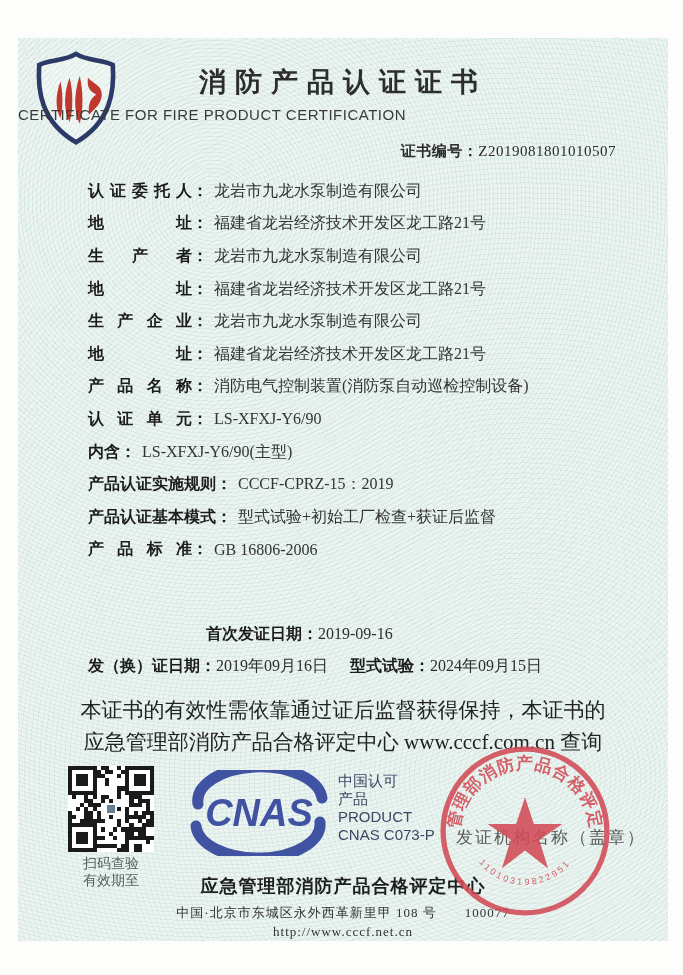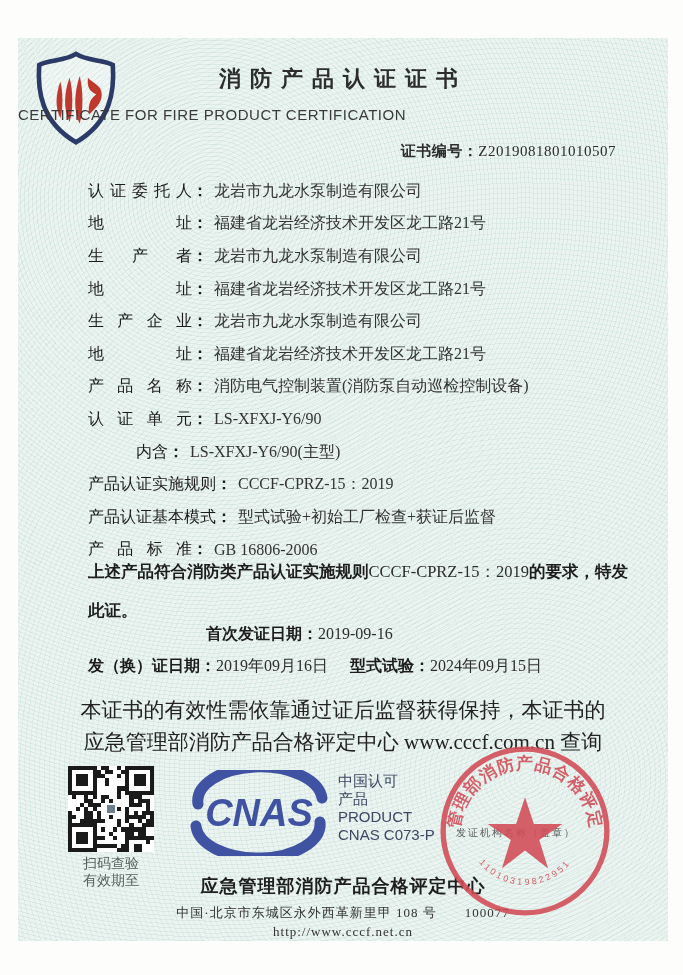--- a/index.html
+++ b/index.html
@@ -13,42 +13,42 @@
     background:
       repeating-radial-gradient(circle at 30% 18%, rgba(120,172,162,.14) 0 1px, rgba(0,0,0,0) 1px 4px),
       repeating-radial-gradient(circle at 78% 82%, rgba(120,172,162,.11) 0 1px, rgba(0,0,0,0) 1px 5px),
       #ebf4f0;
     overflow:hidden;
   }
   
   .shield{position:absolute;left:12px;top:12px;width:92px;height:98px;}
   .title{
     position:absolute;left:0;top:26px;width:100%;text-align:center;
-    font-size:22px;font-weight:bold;letter-spacing:9px;color:#2d2d2d;
+    font-size:27px;font-weight:bold;letter-spacing:9px;color:#2d2d2d;
   }
   .subtitle{
     position:absolute;left:0;top:68px;width:100%;
     font-family:"Liberation Sans","DejaVu Sans",sans-serif;
     font-size:15px;letter-spacing:.5px;color:#3a3a3a;
   }
   .certno{
     position:absolute;right:52px;top:104px;font-size:15px;color:#2c2c2c;letter-spacing:.5px;
   }
   .certno .lab{font-weight:bold;}
   
   .fields{position:absolute;left:70px;top:137px;width:545px;}
   .field-row{height:32.6px;display:flex;align-items:center;font-size:16px;}
   .f-label{
-    display:inline-block;width:104px;font-weight:normal;color:#1c1c1c;
+    display:inline-block;width:104px;font-weight:bold;color:#1c1c1c;
     text-align:justify;text-align-last:justify;white-space:nowrap;
   }
   .f-colon{font-weight:bold;color:#1c1c1c;margin-right:6px;}
   .f-value{color:#333;white-space:nowrap;}
   .field-row.wide .f-label{width:auto;text-align-last:auto;}
-  .field-row.indent .f-label{width:auto;text-align-last:auto;margin-left:48px;}
+  .field-row.indent .f-label{width:auto;text-align-last:auto;}
   
   .statement{
     position:absolute;left:70px;top:514px;width:548px;
     font-size:16.5px;line-height:39px;color:#1d1d1d;font-weight:bold;
   }
   .statement .code{font-weight:normal;color:#2c2c2c;}
   
   .first-issue{position:absolute;left:188px;top:586px;font-size:16px;}
   .first-issue .lab{font-weight:bold;color:#1c1c1c;}
   .reissue{position:absolute;left:70px;top:618px;font-size:16px;}
@@ -64,21 +64,21 @@
   .qr-block{position:absolute;left:50px;top:6px;text-align:center;}
   .qr{width:86px;height:86px;display:block;background:#fff;}
   .qr-caption{margin-top:3px;font-size:14px;line-height:17px;color:#55605e;}
   .cnas-block{position:absolute;left:168px;top:10px;}
   .accred{
     position:absolute;left:320px;top:12px;font-size:15px;line-height:18px;color:#3d4663;
     font-family:"Liberation Sans","DejaVu Sans",sans-serif;
   }
   .accred .cn{font-family:"Liberation Serif","DejaVu Serif",serif;}
   .seal-caption{
-    position:absolute;left:438px;top:66px;width:210px;font-size:10px;color:#5a5a5a;
+    position:absolute;left:438px;top:66px;width:210px;font-size:17px;color:#5a5a5a;
     letter-spacing:2px;z-index:1;
   }
   .seal{position:absolute;left:418px;top:-18px;width:178px;height:178px;z-index:2;opacity:.88;}
   
   .footer-org{
     position:absolute;left:0;top:836px;width:100%;text-align:center;
     font-size:18px;font-weight:bold;letter-spacing:1px;color:#1e1e1e;
   }
   .footer-addr{
     position:absolute;left:0;top:866px;width:100%;text-align:center;
@@ -166,23 +166,20 @@
         <span class="f-colon">：</span>
         <span class="f-value">型式试验+初始工厂检查+获证后监督</span>
       </div>
       <div class="field-row">
         <span class="f-label">产品标准</span>
         <span class="f-colon">：</span>
         <span class="f-value">GB 16806-2006</span>
       </div>
     </div>
 
-  <div class="statement">
-    <span>上述产品符合消防类产品认证实施规则</span><span class="code">CCCF-CPRZ-15：2019</span><span>的要求，特发此证。</span>
-  </div>
 
   <div class="first-issue">
     <span class="lab">首次发证日期：</span><span>2019-09-16</span>
   </div>
   <div class="reissue">
     <span class="lab">发（换）证日期：</span><span>2019年09月16日</span><span class="gap"></span><span class="lab">型式试验：</span><span>2024年09月15日</span>
   </div>
 
   <div class="notice">
     <div>本证书的有效性需依靠通过证后监督获得保持，本证书的</div>

